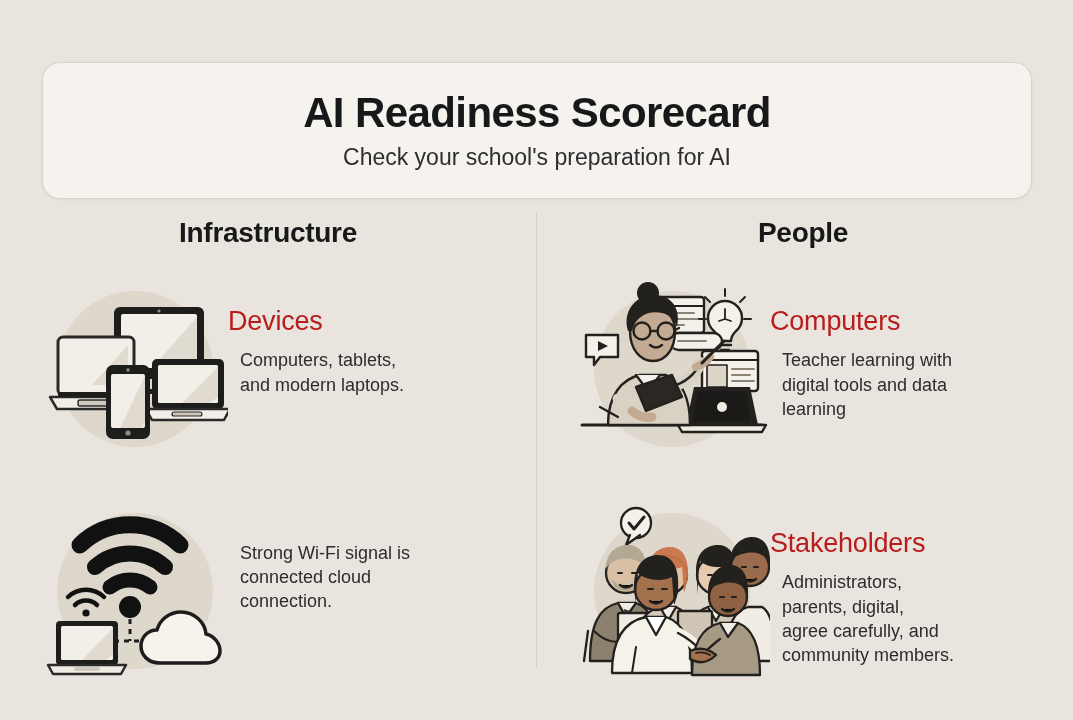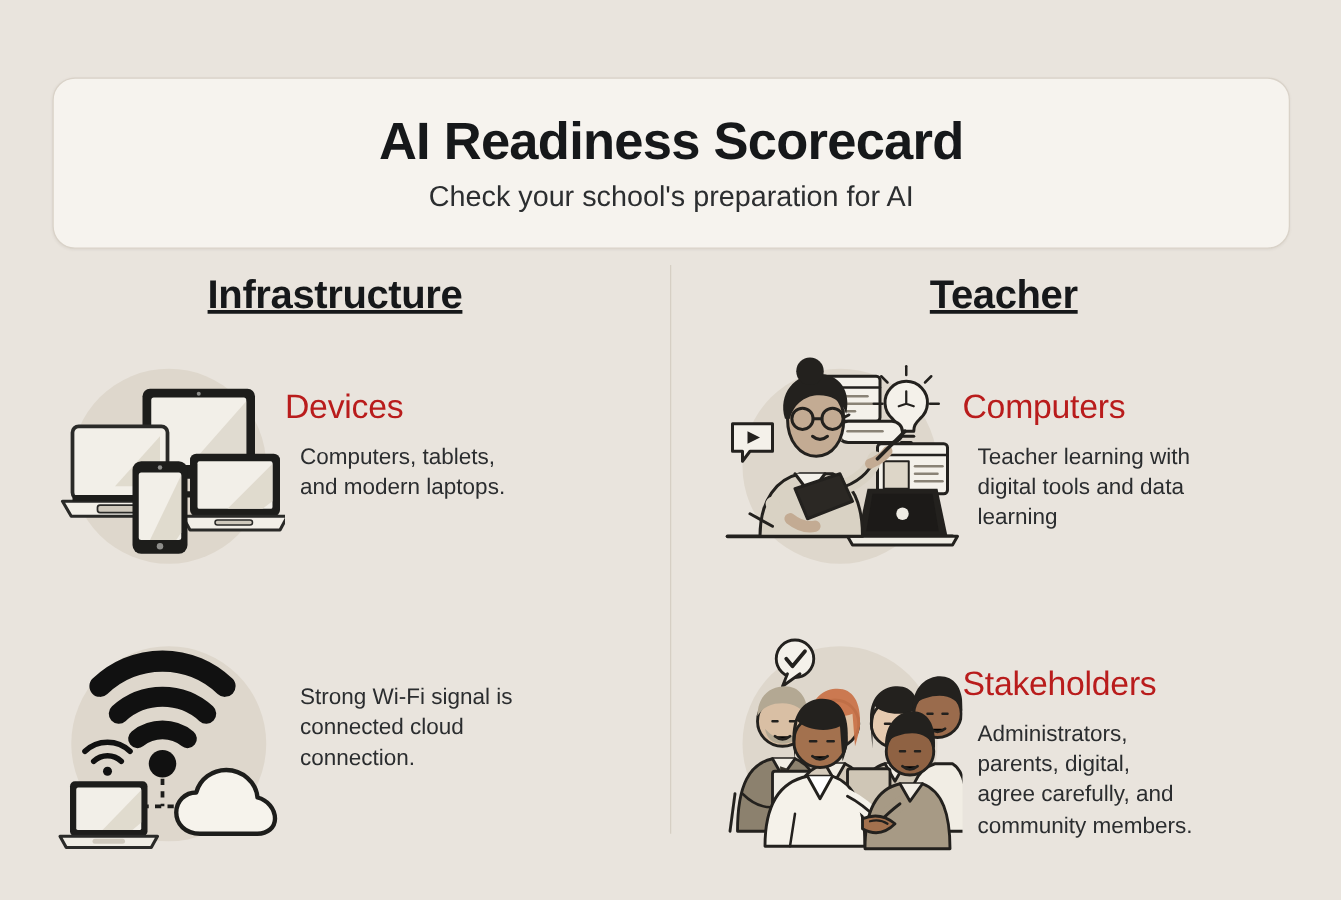--- a/index.html
+++ b/index.html
@@ -79,29 +79,28 @@
   .divider {
     position: absolute;
     left: 536px;
     top: 12px;
     width: 1px;
     height: 455px;
     background: #d6cfc4;
   }
 
   .column-title {
-    font-size: 32px;
+    font-size: 28px;
     font-weight: 700;
     letter-spacing: -0.3px;
     color: #16181a;
     text-align: center;
     margin: 0;
     padding: 18px 0 0 0;
     line-height: 1.1;
-    text-decoration: underline;
   }
   .column-left  .column-title { padding-right: 42px; }
   .column-right .column-title { padding-right: 40px; }
 
   
   .item {
     display: flex;
     align-items: flex-start;
     margin-top: 30px;
   }
@@ -240,21 +239,21 @@
         </div>
         <div class="item-text">
           <p class="item-desc">Strong Wi-Fi signal is
 connected cloud
 connection.</p>
         </div>
       </div>
     </div>
 
     <div class="column column-right">
-      <h2 class="column-title">Teacher</h2>
+      <h2 class="column-title">People</h2>
 
       <div class="item">
         <div class="item-art">
           <div class="art-circle"></div>
           <svg class="art-svg" viewBox="0 0 196 180">
             <g stroke="#23211e" stroke-width="2.4" stroke-linejoin="round" stroke-linecap="round" fill="none">
 
               <path d="M12 56 H44 V78 H26 L20 86 V78 H12 Z" fill="#f4f1ea"></path>
               <path d="M24 62 L34 67 L24 72 Z" fill="#23211e" stroke="none"></path>
 

